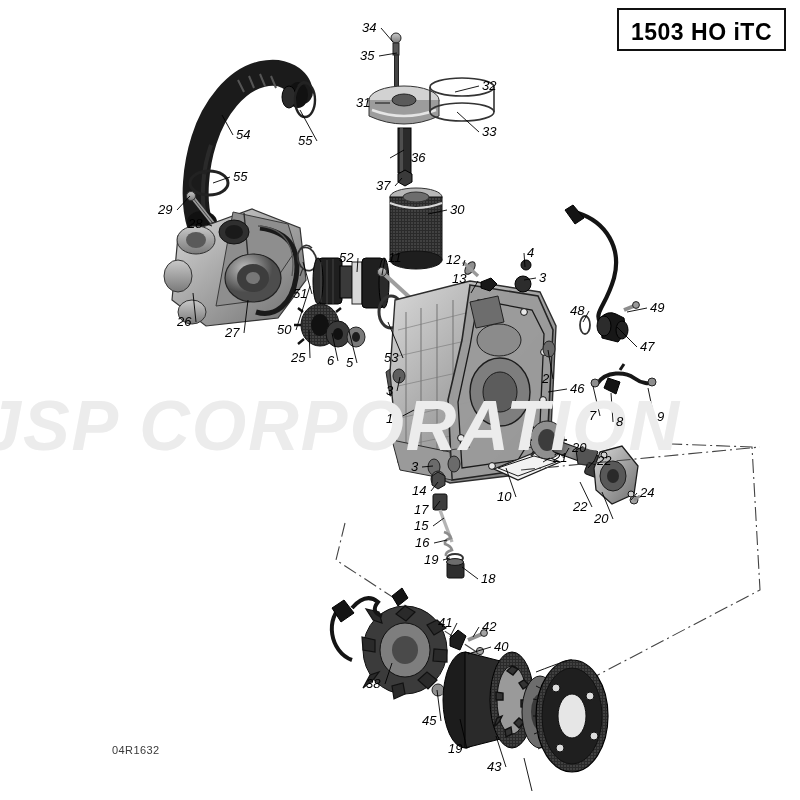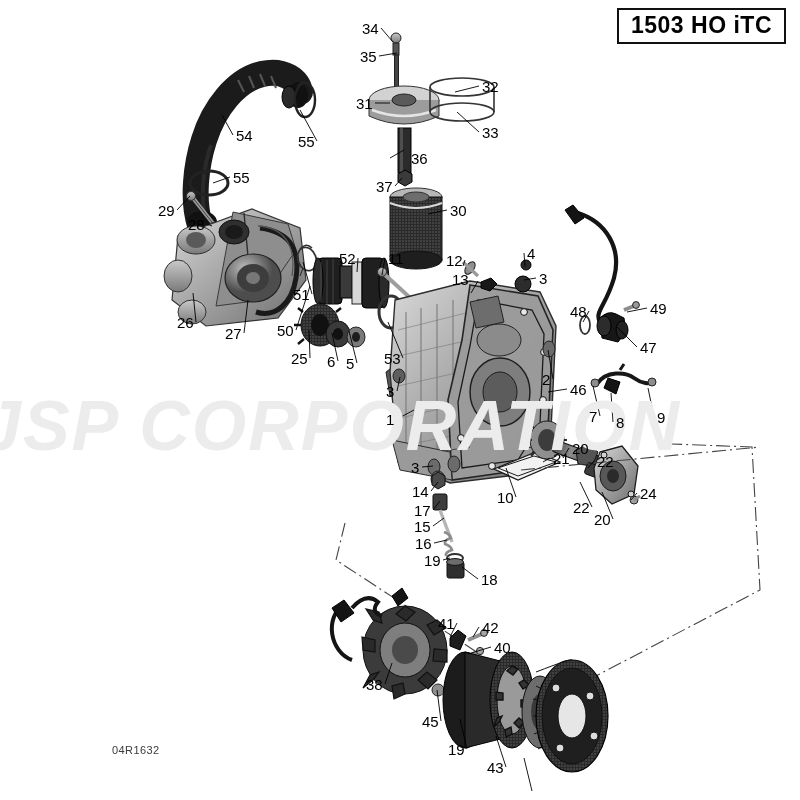--- a/index.html
+++ b/index.html
@@ -2,33 +2,33 @@
 <html><head>
 <meta charset="utf-8">
 <style>
   html,body{margin:0;padding:0;background:#ffffff;}
   body{width:800px;height:800px;overflow:hidden;position:relative;
        font-family:"Liberation Sans", sans-serif;}
   #stage{position:absolute;left:0;top:0;width:800px;height:800px;}
   #stage > svg{position:absolute;left:0;top:0;}
 
   .title-box{position:absolute;right:14px;top:8px;border:2px solid #111;
-       background:#fff;padding:2px 12px 3px 12px;}
+       background:#fff;padding:9px 12px 3px 12px;}
   .title-box span{font-size:23px;font-weight:bold;color:#000;letter-spacing:.5px;
        font-family:"Liberation Sans", sans-serif;}
 
   .code{position:absolute;left:112px;top:744px;font-size:11px;color:#3a3a3a;
         letter-spacing:.4px;}
 
   .wm{position:absolute;left:-18px;top:386px;width:840px;
       font-size:70px;font-weight:bold;font-style:italic;color:#ececec;
       letter-spacing:2px;white-space:nowrap;user-select:none;}
 
-  .lbl{position:absolute;font-size:15px;color:#000;white-space:nowrap;
-       font-family:"Liberation Sans", sans-serif;}
+  .lbl{position:absolute;font-size:13px;color:#000;white-space:nowrap;
+       font-family:"Liberation Sans", sans-serif;font-style:italic;}
 </style>
 </head>
 <body>
 
 <div id="stage">
 
   <svg width="800" height="800" viewBox="0 0 800 800">
     <defs>
       <linearGradient id="metal" x1="0" y1="0" x2="1" y2="1">
         <stop offset="0%" stop-color="#d9d9d9"></stop>

